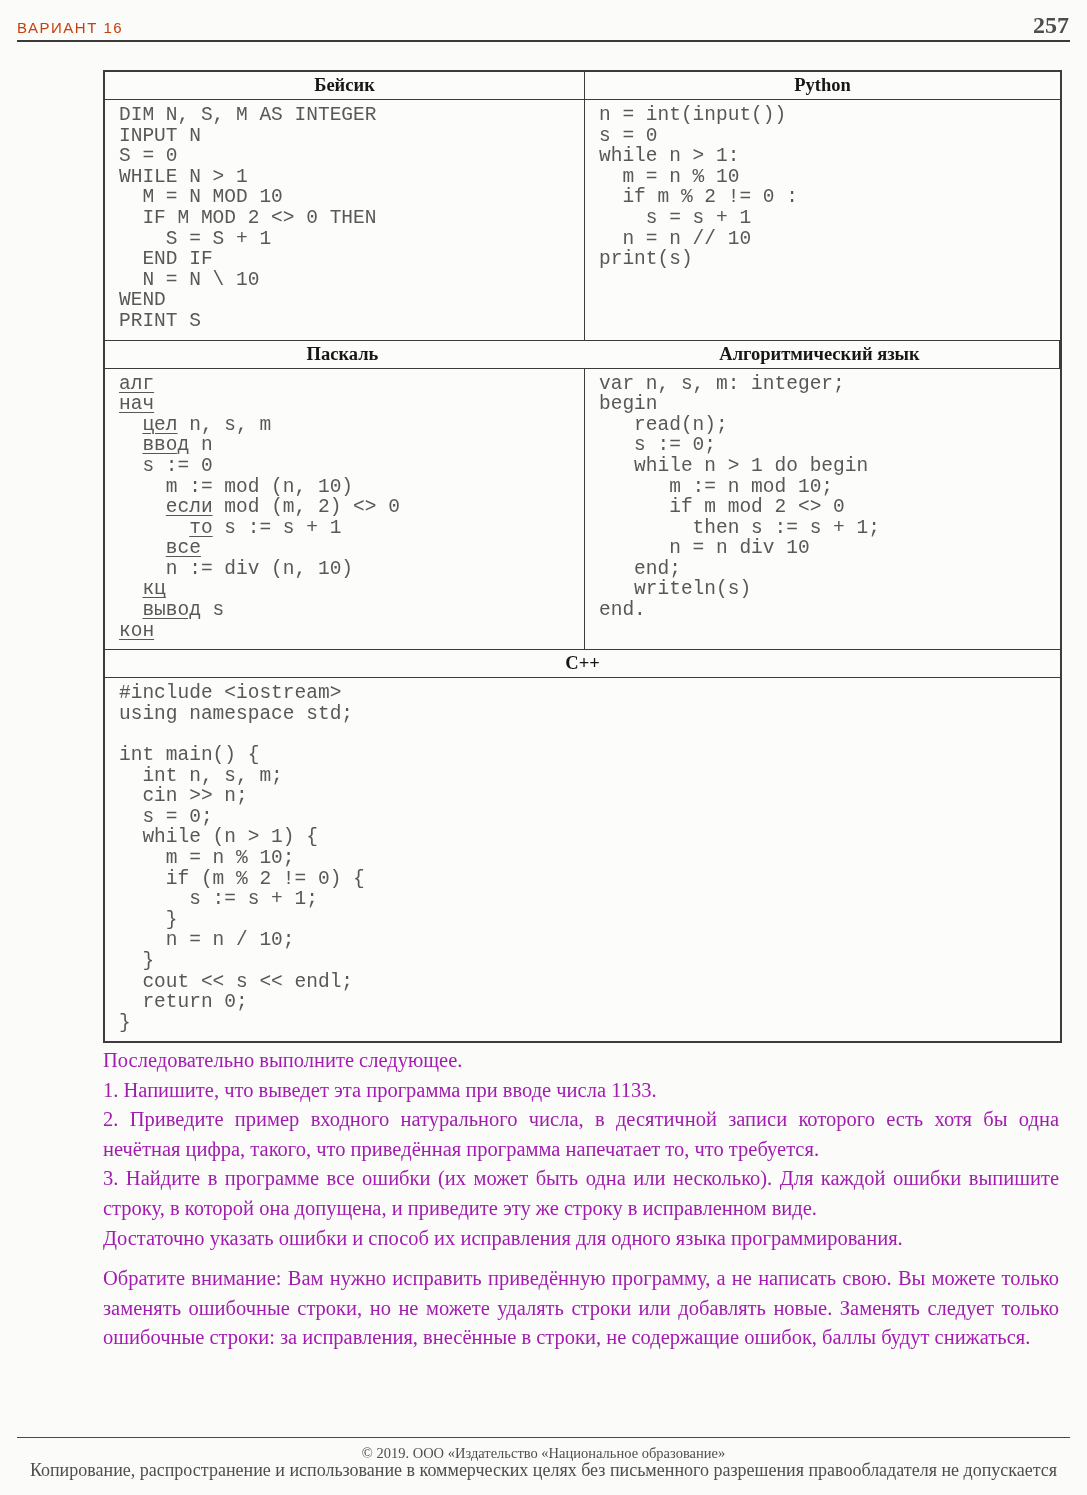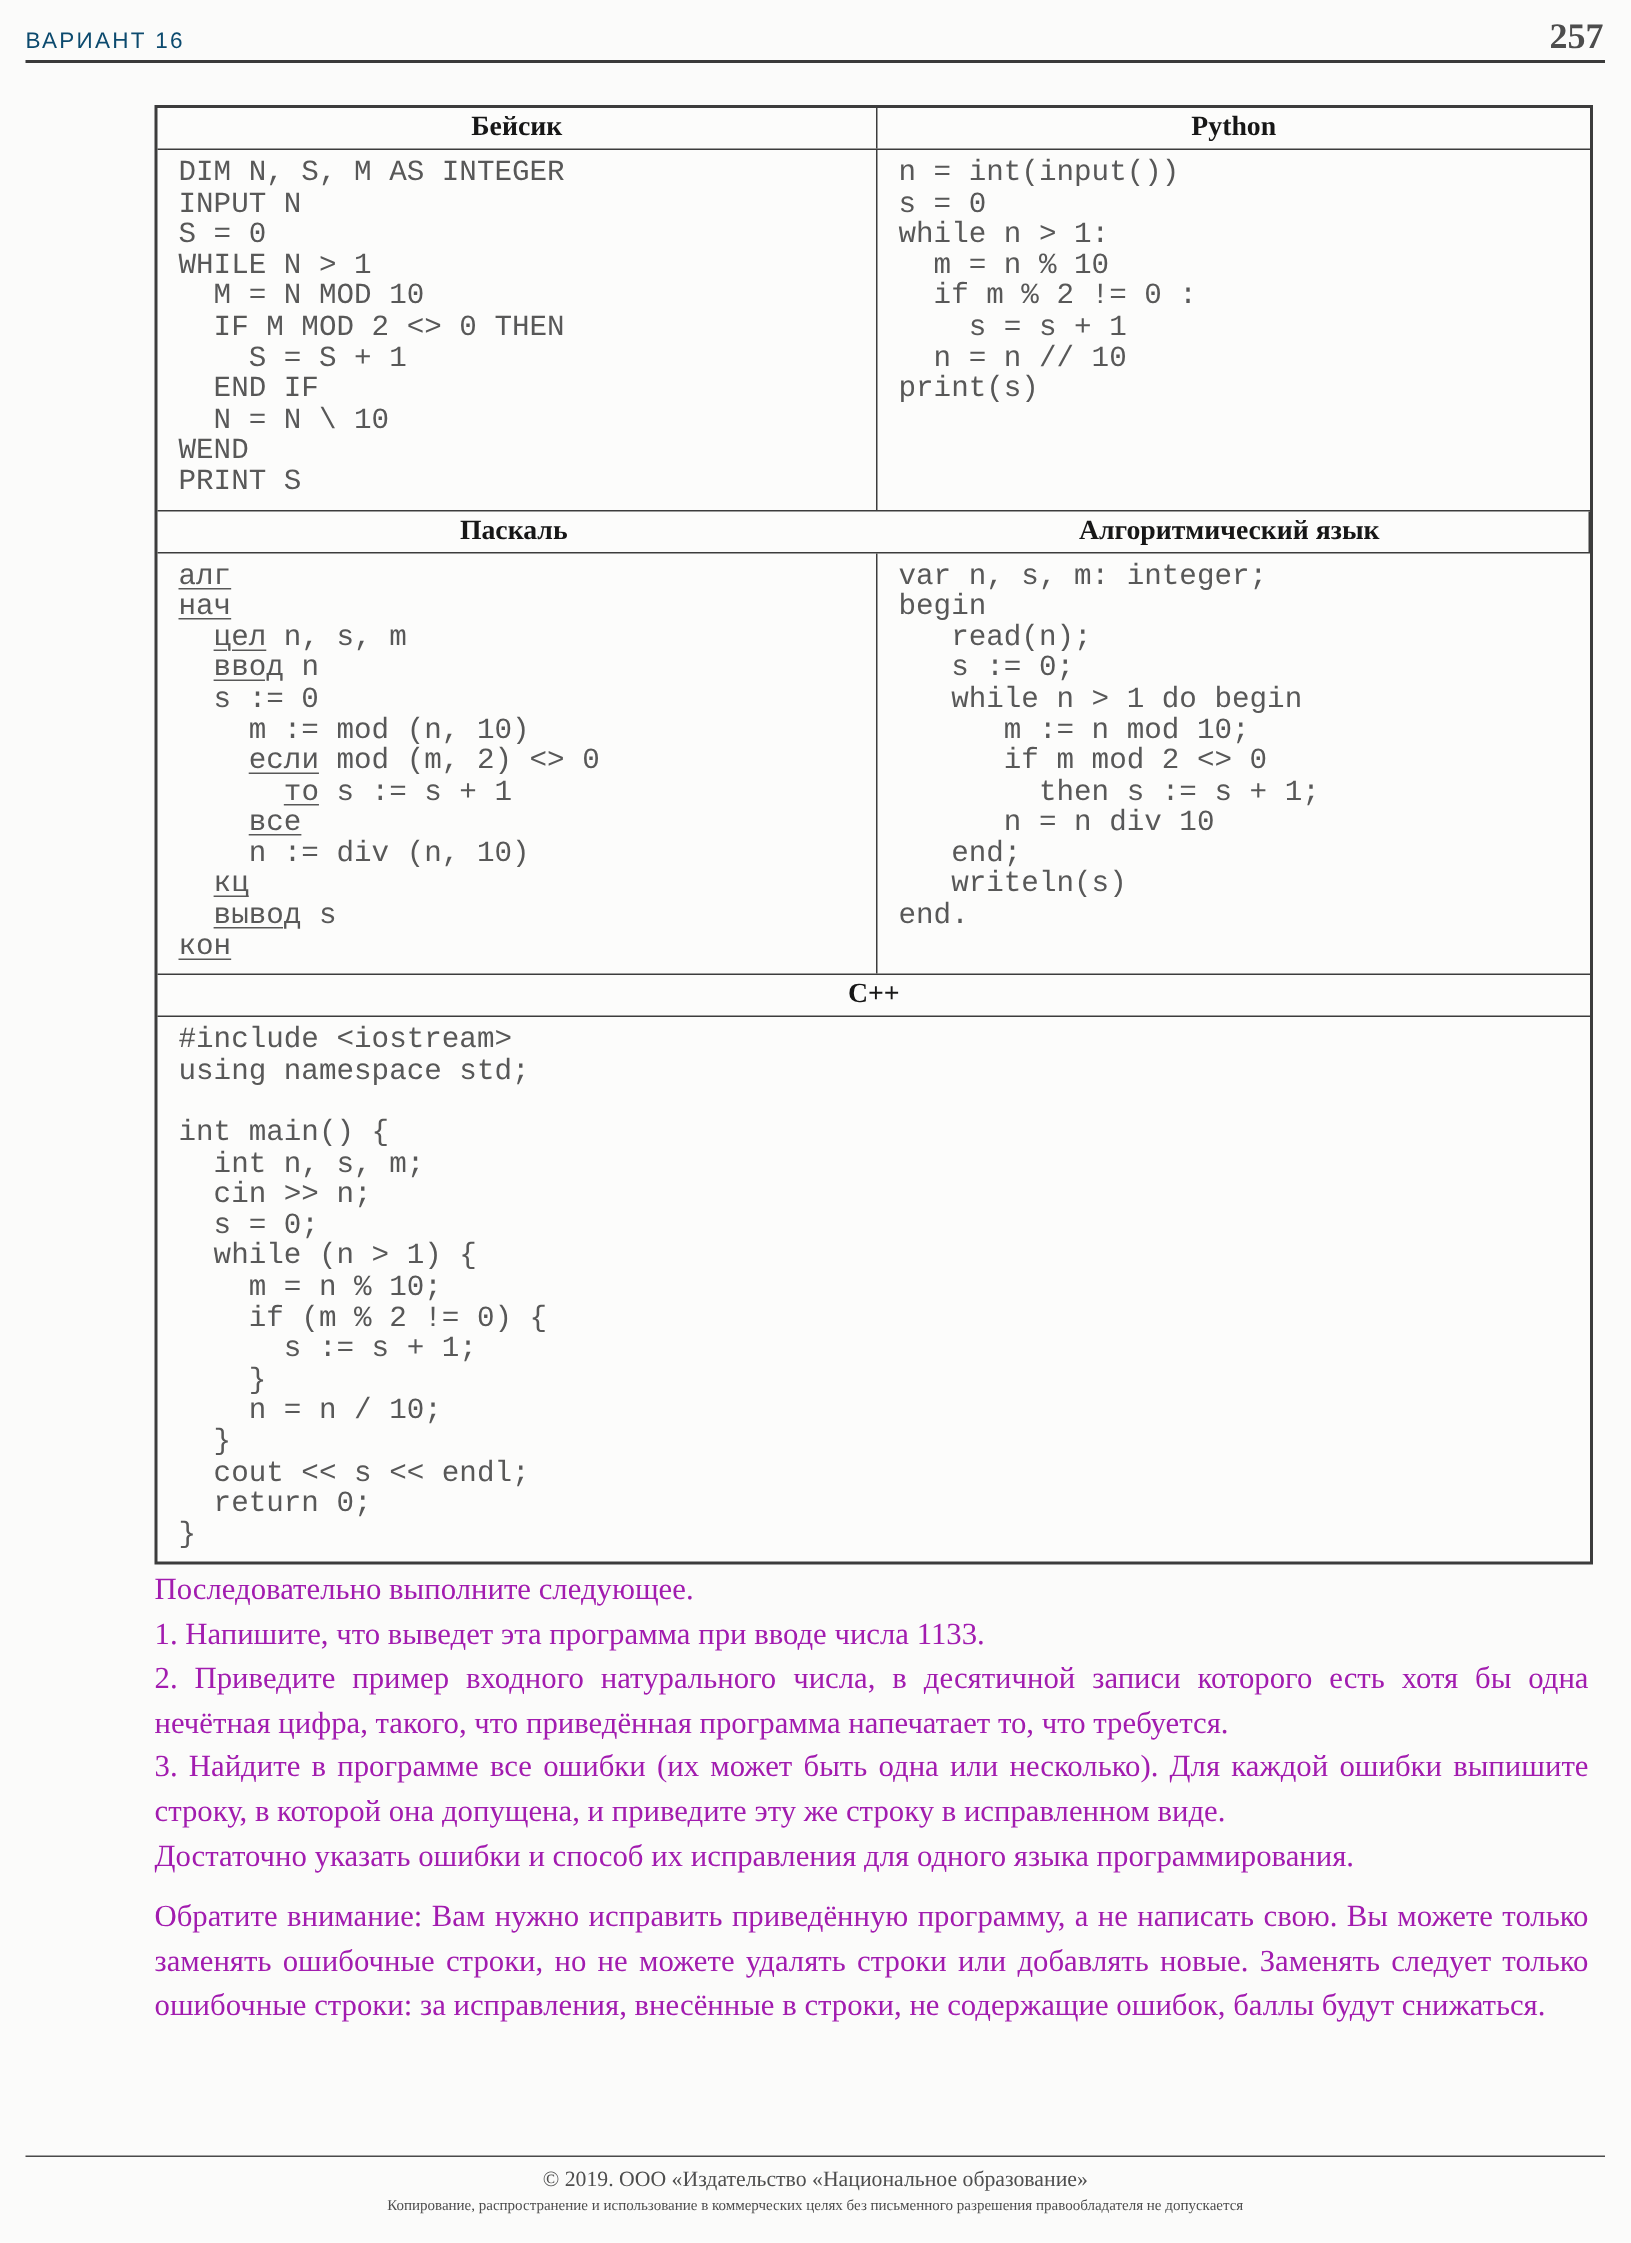--- a/index.html
+++ b/index.html
@@ -13,21 +13,21 @@
   }
   .page { position:absolute; inset:0; }
 
   
   .topbar {
     position:absolute; top:12px; left:17px; right:18px;
     display:flex; justify-content:space-between; align-items:baseline;
   }
   .variant {
     font-family:"Liberation Sans", sans-serif;
-    font-size:15px; letter-spacing:1.5px; color:#0c4a6e;
+    font-size:15px; letter-spacing:1.5px; color:#c2410c;
   }
   .pagenum { font-size:24px; font-weight:bold; color:#4d4d4d; }
   .toprule {
     position:absolute; top:40px; left:17px; width:1053px;
     border-top:2px solid #3a3a3a; height:0;
   }
 
   
   .codetable {
     position:absolute; top:70px; left:103px; width:955px;
@@ -65,21 +65,21 @@
   
   .footrule {
     position:absolute; top:1437px; left:17px; width:1053px;
     border-top:1.8px solid #4a4a4a; height:0;
   }
   .footer {
     position:absolute; top:1444px; left:0; width:100%;
     text-align:center; color:#4e4e4e;
   }
   .fl1 { font-size:14.5px; line-height:18px; }
-  .fl2 { font-size:10px; line-height:17px; }
+  .fl2 { font-size:18px; line-height:17px; }
 </style>
 </head>
 <body>
 
 <div class="page">
 
   <div class="topbar">
     <span class="variant">ВАРИАНТ 16</span>
     <span class="pagenum">257</span>
   </div>

